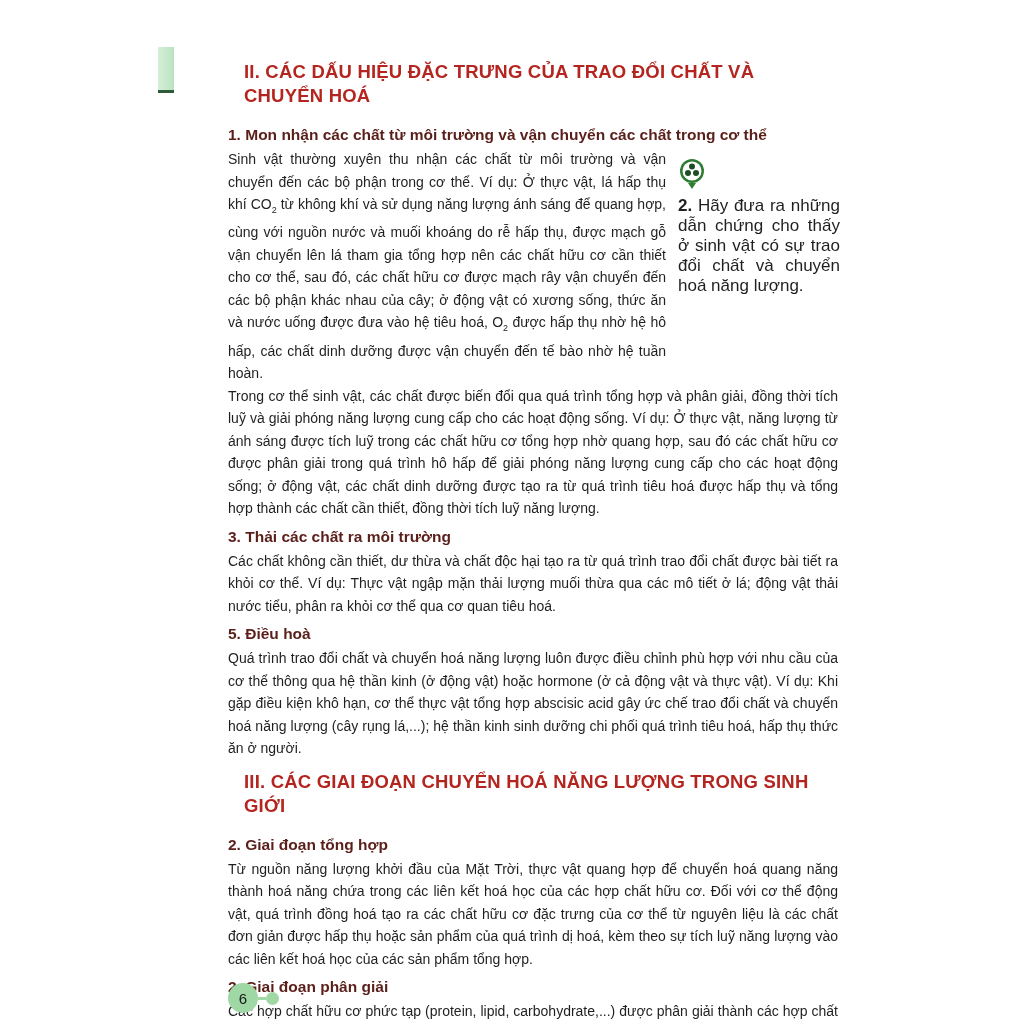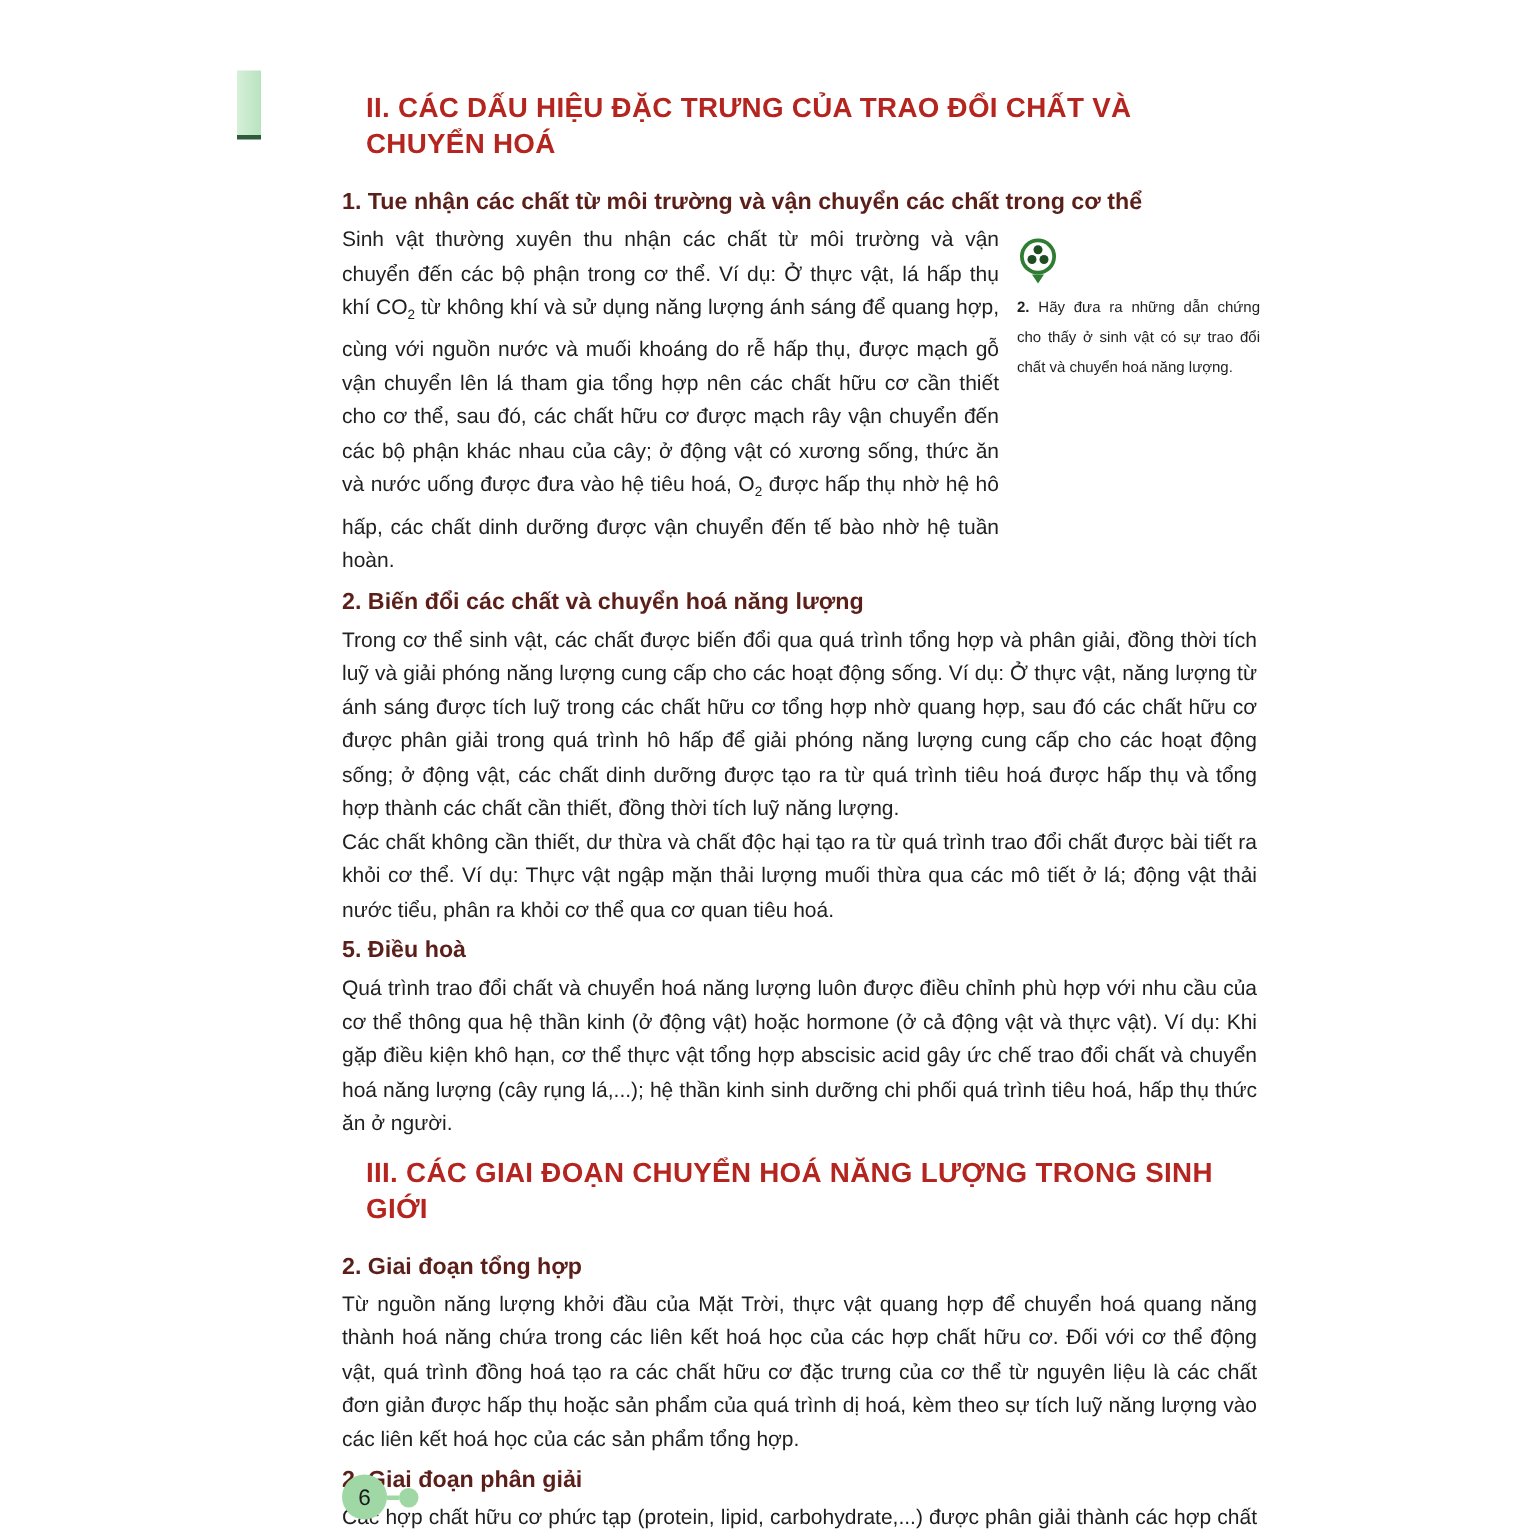--- a/index.html
+++ b/index.html
@@ -11,49 +11,49 @@
   .content { position:absolute; left:228px; top:44px; width:610px; }
   .h-major { color:#b5251f; font-weight:bold; font-size:18.5px; line-height:24px; letter-spacing:0.2px;
              text-transform:uppercase; margin:16px; }
   .h-major.sec3 { margin-top:10px; }
   .h-sub { color:#5b1f1a; font-weight:bold; font-size:15.5px; line-height:22px; margin:6px 0 2px 0; }
   .para { font-size:14px; line-height:22.5px; margin:0; text-align:justify; color:#1f1f1f; }
   .row-1 { display:flex; gap:16px;align-items:flex-end; }
   .row-1 .para { width:438px; }
   .aside { position:absolute; left:678px; top:158px; width:162px; }
   .aside-icon { width:28px; height:34px; }
-  .aside-text { font-family:"Liberation Sans Narrow","Liberation Sans",sans-serif; font-size:10px;
+  .aside-text { font-family:"Liberation Sans Narrow","Liberation Sans",sans-serif; font-size:17px;
                 line-height:20px; margin-top:4px; color:#1f1f1f; text-align:justify; }
   .aside-num { font-weight:bold; }
   .page-num { position:absolute; left:228px; top:983px; display:flex; align-items:center; }
   .pn-circle { width:30px; height:30px; border-radius:50%; background:#9fd8a4; display:flex;
                align-items:center; justify-content:center; font-size:15px; color:#1a1a1a; }
   .pn-link { width:8px; height:3px; background:#9fd8a4; }
   .pn-dot { width:13px; height:13px; border-radius:50%; background:#9fd8a4; }
   sub { font-size:9px; }
 </style>
 </head>
 <body>
 
 <div class="tab-marker"></div>
 <div class="tab-marker-line"></div>
 
 <div class="content">
   <h2 class="h-major">
     <span>II. CÁC DẤU HIỆU ĐẶC TRƯNG CỦA TRAO ĐỔI CHẤT VÀ CHUYỂN HOÁ</span><br>
   </h2>
 
-  <h3 class="h-sub">1. Tue nhận các chất từ môi trường và vận chuyển các chất trong cơ thể</h3>
+  <h3 class="h-sub">1. Mon nhận các chất từ môi trường và vận chuyển các chất trong cơ thể</h3>
   <div class="row-1">
     <p class="para"><span>Sinh vật thường xuyên thu nhận các chất từ môi trường và vận chuyển đến các bộ phận trong cơ thể. Ví dụ: Ở thực vật, lá hấp thụ khí CO</span><sub>2</sub><span> từ không khí và sử dụng năng lượng ánh sáng để quang hợp, cùng với nguồn nước và muối khoáng do rễ hấp thụ, được mạch gỗ vận chuyển lên lá tham gia tổng hợp nên các chất hữu cơ cần thiết cho cơ thể, sau đó, các chất hữu cơ được mạch rây vận chuyển đến các bộ phận khác nhau của cây; ở động vật có xương sống, thức ăn và nước uống được đưa vào hệ tiêu hoá, O</span><sub>2</sub><span> được hấp thụ nhờ hệ hô hấp, các chất dinh dưỡng được vận chuyển đến tế bào nhờ hệ tuần hoàn.</span></p>
   </div>
 
-  <h3 class="h-sub">2. Biến đổi các chất và chuyển hoá năng lượng</h3>
   <p class="para">Trong cơ thể sinh vật, các chất được biến đổi qua quá trình tổng hợp và phân giải, đồng thời tích luỹ và giải phóng năng lượng cung cấp cho các hoạt động sống. Ví dụ: Ở thực vật, năng lượng từ ánh sáng được tích luỹ trong các chất hữu cơ tổng hợp nhờ quang hợp, sau đó các chất hữu cơ được phân giải trong quá trình hô hấp để giải phóng năng lượng cung cấp cho các hoạt động sống; ở động vật, các chất dinh dưỡng được tạo ra từ quá trình tiêu hoá được hấp thụ và tổng hợp thành các chất cần thiết, đồng thời tích luỹ năng lượng.</p>
 
+  <h3 class="h-sub">3. Thải các chất ra môi trường</h3>
   <p class="para">Các chất không cần thiết, dư thừa và chất độc hại tạo ra từ quá trình trao đổi chất được bài tiết ra khỏi cơ thể. Ví dụ: Thực vật ngập mặn thải lượng muối thừa qua các mô tiết ở lá; động vật thải nước tiểu, phân ra khỏi cơ thể qua cơ quan tiêu hoá.</p>
 
   <h3 class="h-sub">5. Điều hoà</h3>
   <p class="para">Quá trình trao đổi chất và chuyển hoá năng lượng luôn được điều chỉnh phù hợp với nhu cầu của cơ thể thông qua hệ thần kinh (ở động vật) hoặc hormone (ở cả động vật và thực vật). Ví dụ: Khi gặp điều kiện khô hạn, cơ thể thực vật tổng hợp abscisic acid gây ức chế trao đổi chất và chuyển hoá năng lượng (cây rụng lá,...); hệ thần kinh sinh dưỡng chi phối quá trình tiêu hoá, hấp thụ thức ăn ở người.</p>
 
   <h2 class="h-major sec3">III. CÁC GIAI ĐOẠN CHUYỂN HOÁ NĂNG LƯỢNG TRONG SINH GIỚI</h2>
 
   <h3 class="h-sub">2. Giai đoạn tổng hợp</h3>
   <p class="para">Từ nguồn năng lượng khởi đầu của Mặt Trời, thực vật quang hợp để chuyển hoá quang năng thành hoá năng chứa trong các liên kết hoá học của các hợp chất hữu cơ. Đối với cơ thể động vật, quá trình đồng hoá tạo ra các chất hữu cơ đặc trưng của cơ thể từ nguyên liệu là các chất đơn giản được hấp thụ hoặc sản phẩm của quá trình dị hoá, kèm theo sự tích luỹ năng lượng vào các liên kết hoá học của các sản phẩm tổng hợp.</p>
 

